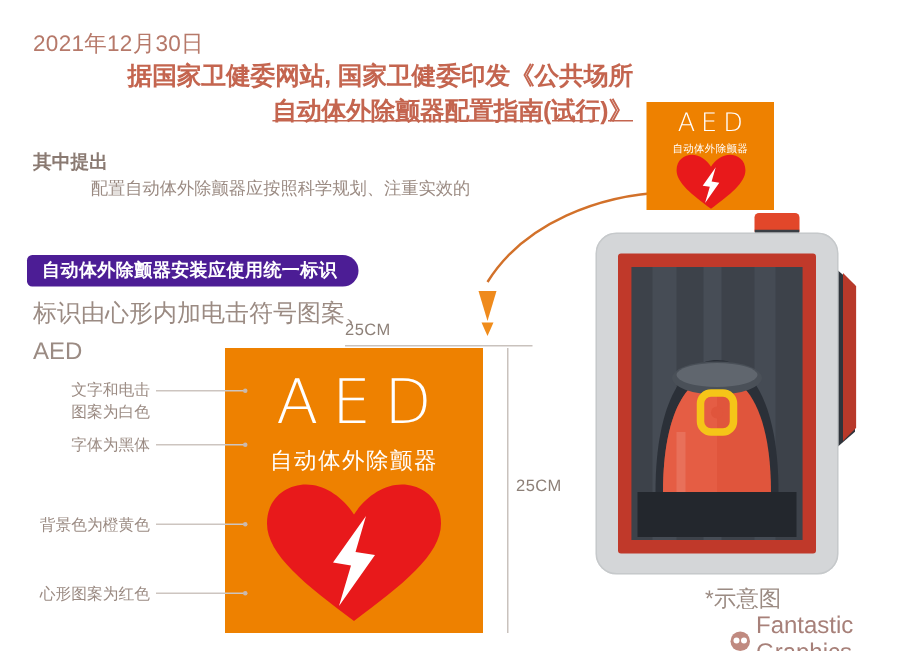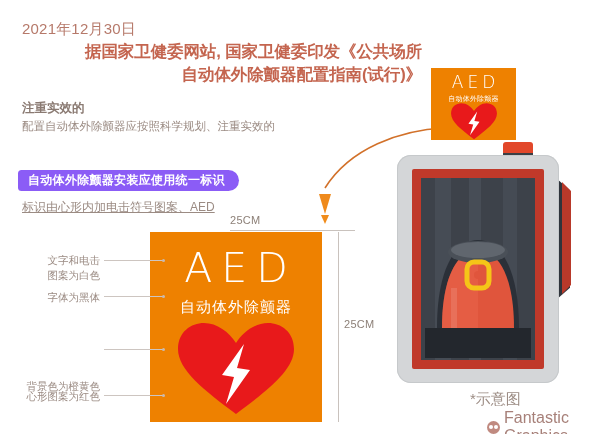--- a/index.html
+++ b/index.html
@@ -15,43 +15,43 @@
   
   .date {
     position: absolute; left: 22px; top: 20px;
     font-size: 15px; color: #b6796a; letter-spacing: .2px;
   }
   .headline {
     position: absolute; left: 22px; top: 40px; width: 400px;
     font-size: 16.5px; font-weight: bold; color: #c4654f;
     line-height: 1.38; letter-spacing: -.1px; text-align: right;
   }
-  .headline .l2 { display: block; }
+  .headline .l2 { display: block; text-decoration: underline; }
   .subhead {
     position: absolute; left: 22px; top: 100px;
     font-size: 12.5px; font-weight: bold; color: #8a7a72;
   }
   .body-text {
     position: absolute; left: 22px; top: 118px; width: 330px;
-    font-size: 11.5px; color: #9b8b83; line-height: 1.55;
+    font-size: 11.5px; color: #9b8b83; line-height: 1.55; text-align: center;
   }
 
   
   .pill {
     position: absolute; left: 18px; top: 170px;
     height: 21px; padding: 0 14px 0 10px;
-    background: #8b5cf6;
+    background: #4c1d95;
     border-radius: 4px 12px 12px 4px;
     display: flex; align-items: center;
     font-size: 12px; font-weight: bold; color: #ffffff;
     letter-spacing: .3px;
   }
   .note-text {
     position: absolute; left: 22px; top: 198px; width: 230px;
-    font-size: 12px; color: #9b8b83; line-height: 1.55; text-decoration: underline;
+    font-size: 16px; color: #9b8b83; line-height: 1.55;
   }
 
   
   .dim-top {
     position: absolute; left: 230px; top: 214px;
     font-size: 11px; color: #8d8078; letter-spacing: .3px;
   }
   .dim-right {
     position: absolute; left: 344px; top: 318px;
     font-size: 11px; color: #8d8078; letter-spacing: .3px;
@@ -96,21 +96,21 @@
     width: 124px; height: 96px;
   }
 
   
   .anno {
     position: absolute; text-align: right;
     font-size: 10.5px; color: #9b8b83; line-height: 1.45;
   }
   .anno-1 { left: 20px; top: 253px; width: 80px; }
   .anno-2 { left: 20px; top: 290px; width: 80px; }
-  .anno-3 { left: 4px; top: 343px; width: 96px; margin-top: 36px; }
+  .anno-3 { left: 4px; top: 343px; width: 96px; }
   .anno-4 { left: 4px; top: 389px; width: 96px; }
   .leader { position: absolute; height: 1px; background: #cdc5c0; }
   .ld1 { left: 104px; top: 260px; width: 60px; }
   .ld2 { left: 104px; top: 296px; width: 60px; }
   .ld3 { left: 104px; top: 349px; width: 60px; }
   .ld4 { left: 104px; top: 395px; width: 60px; }
   .leader-dot {
     position: absolute; width: 3px; height: 3px;
     border-radius: 50%; background: #c9b9ae;
   }
@@ -211,21 +211,21 @@
 
 <div id="root">
 
   <div class="date">2021年12月30日</div>
 
   <div class="headline">
     <span>据国家卫健委网站, 国家卫健委印发《公共场所</span>
     <span class="l2">自动体外除颤器配置指南(试行)》</span>
   </div>
 
-  <div class="subhead">注重实效的</div>
+  <div class="subhead">其中提出</div>
 
   <div class="body-text">
     <div>配置自动体外除颤器应按照科学规划、注重实效的</div>
   </div>
 
   <div class="pill">自动体外除颤器安装应使用统一标识</div>
 
   <div class="note-text">
     <div>标识由心形内加电击符号图案、AED</div>
   </div>

